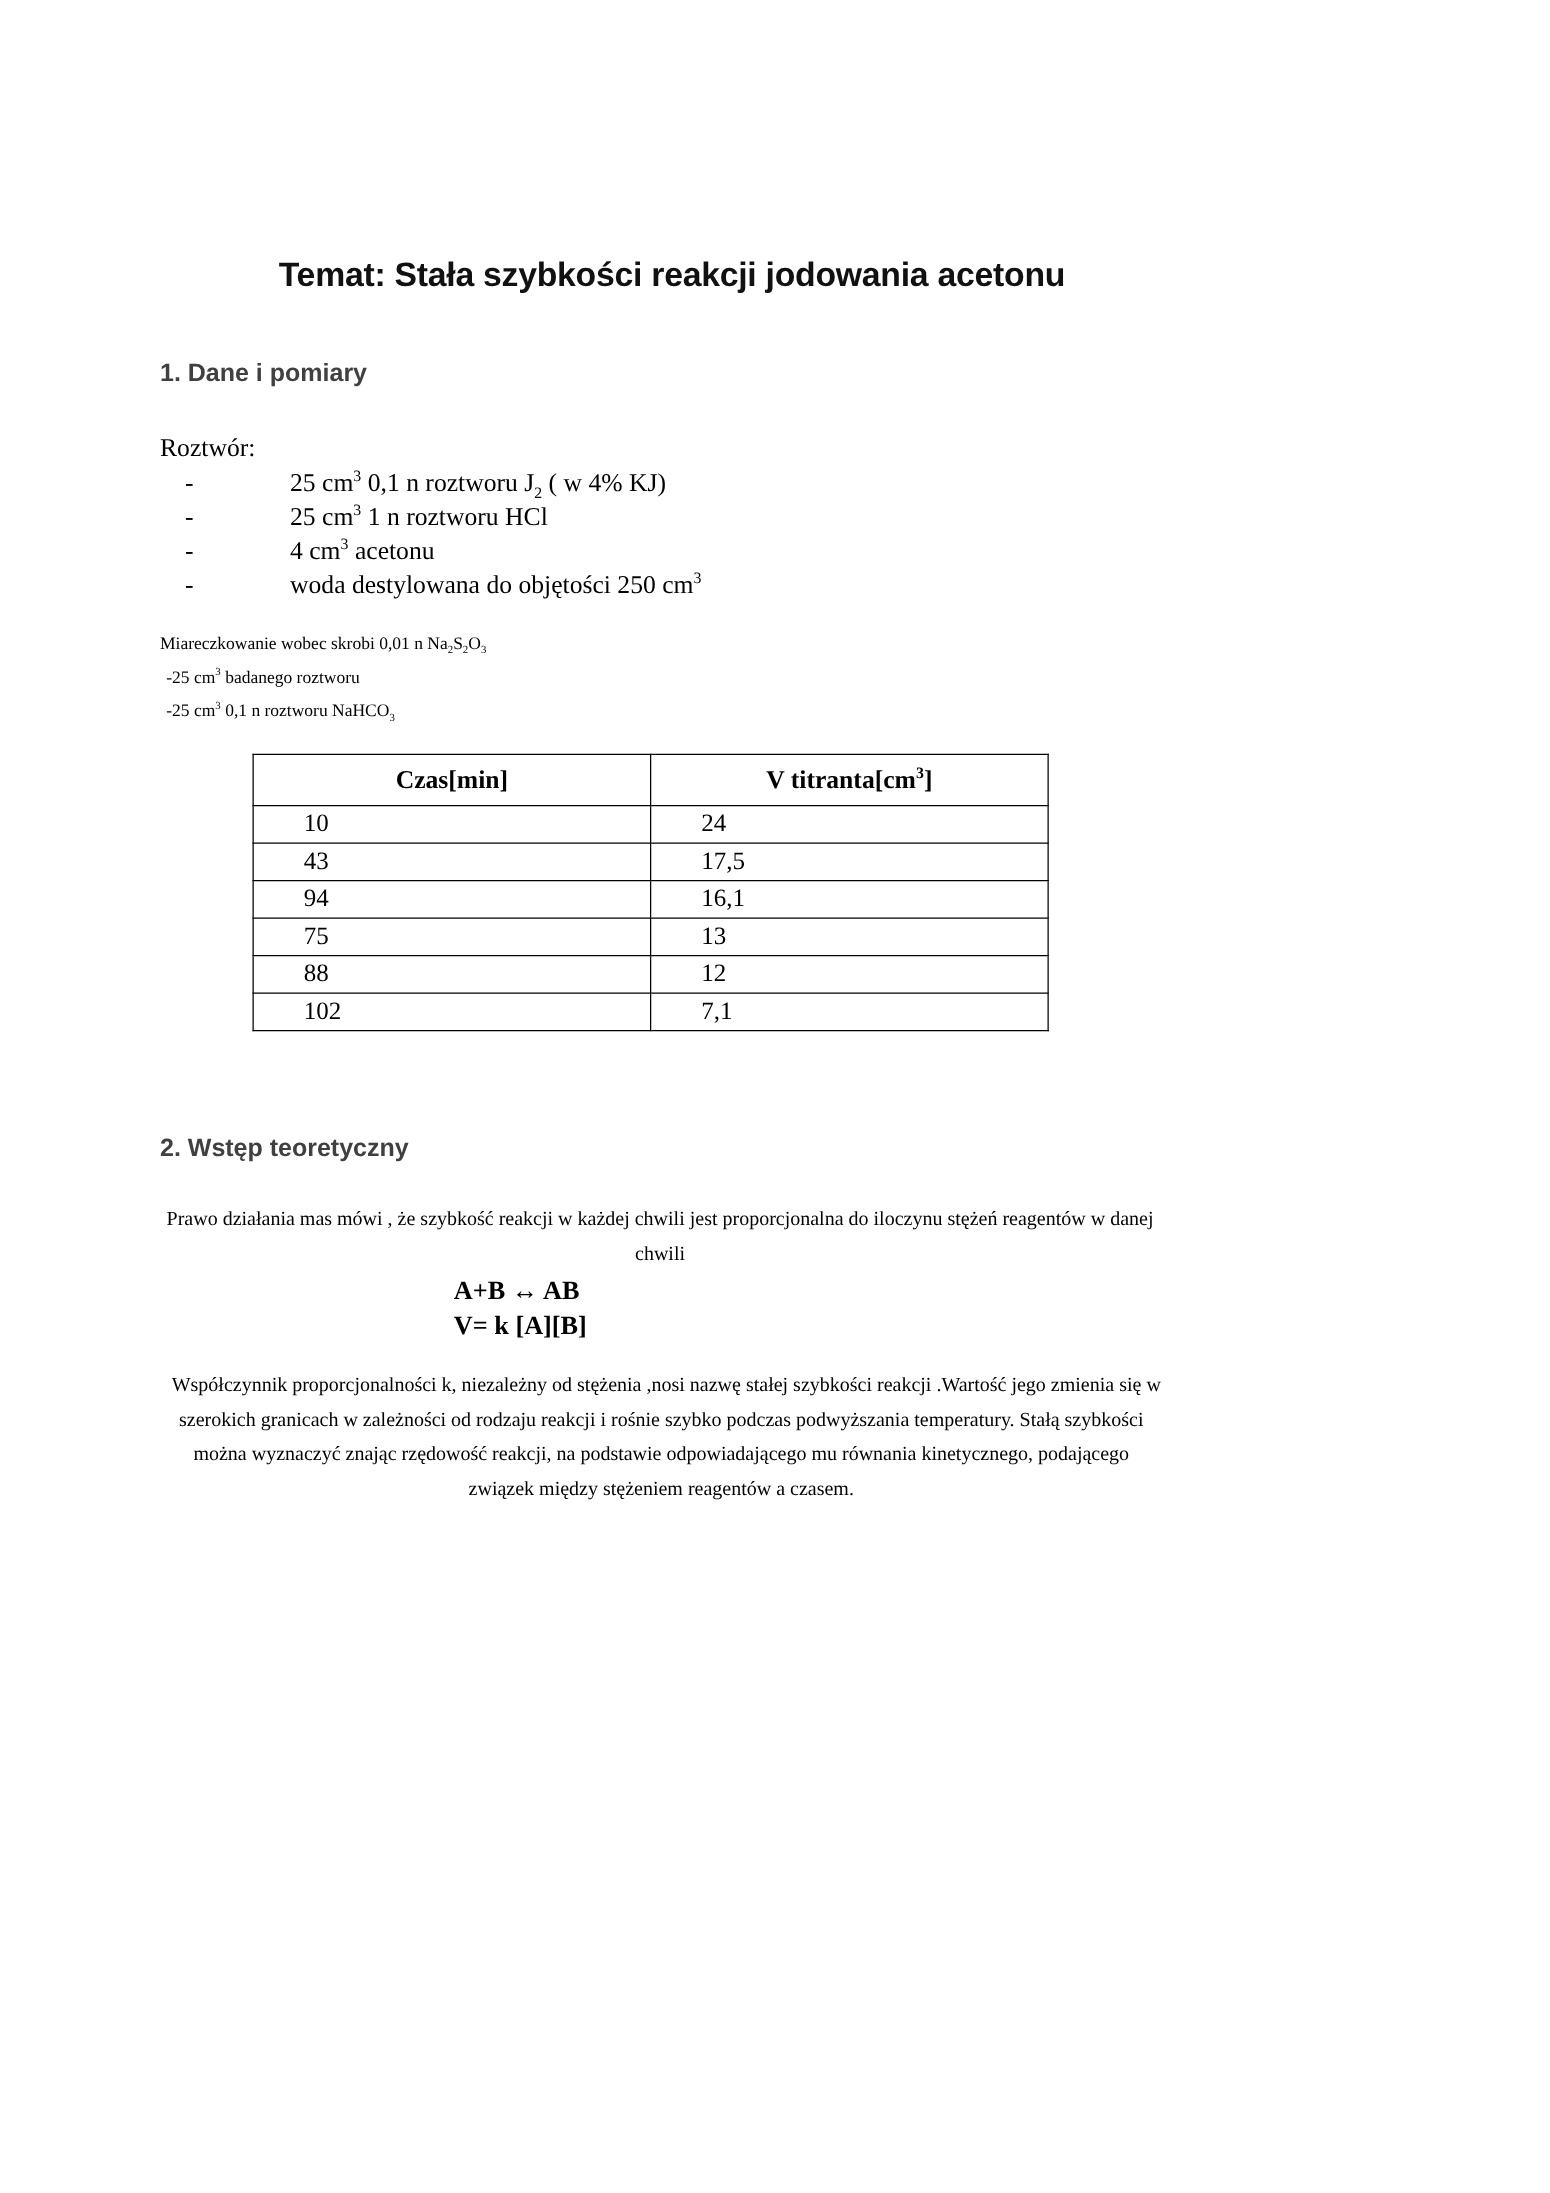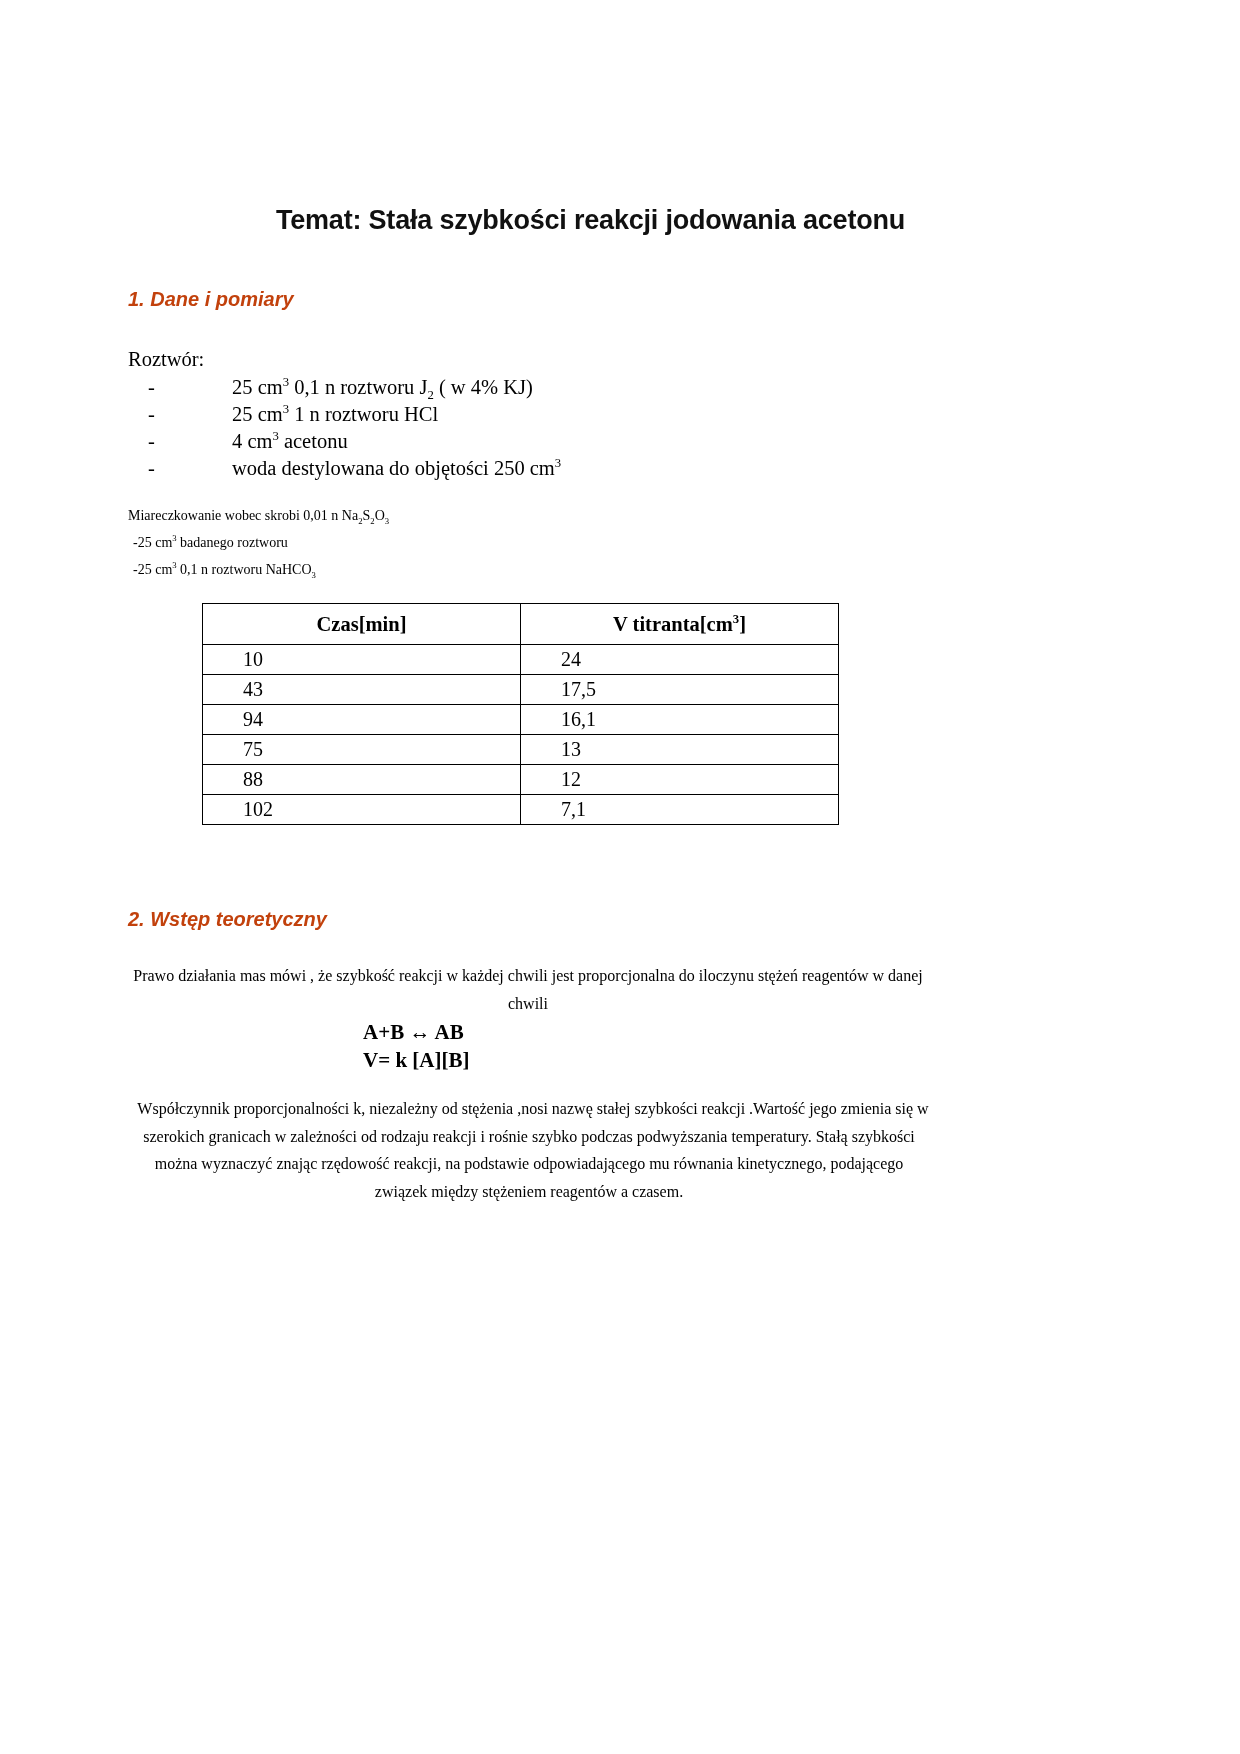--- a/index.html
+++ b/index.html
@@ -28,38 +28,36 @@
     top: 0;
     width: 830px;
   }
 
   
   .doc-title {
     font-family: "Liberation Sans", "DejaVu Sans", sans-serif;
     font-weight: bold;
     font-size: 27px;
     letter-spacing: -0.2px;
-    text-align: center;
     margin: 0;
     position: absolute;
     top: 205px;
     left: 95px;
     width: 735px;
     color: #111;
   }
 
   
   .section-heading {
     font-family: "Liberation Sans", "DejaVu Sans", sans-serif;
     font-weight: bold;
-    font-style: italic;
     font-size: 20px;
     position: absolute;
     left: 0;
-    color: #c2410c;
+    color: #404040;
   }
   #sec1 { top: 288px; }
   #sec2 { top: 908px; }
 
   
   .body-text {
     font-size: 20.5px;
     line-height: 25px;
     position: absolute;
     left: 0;

